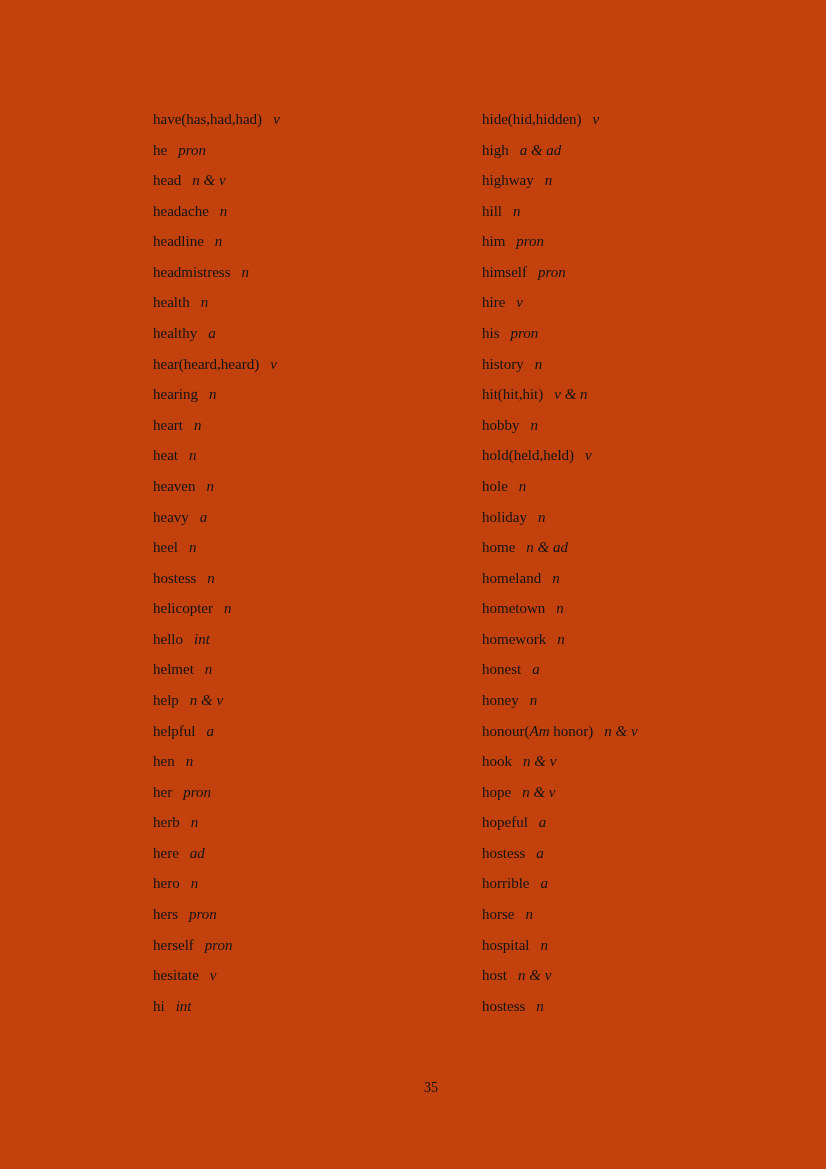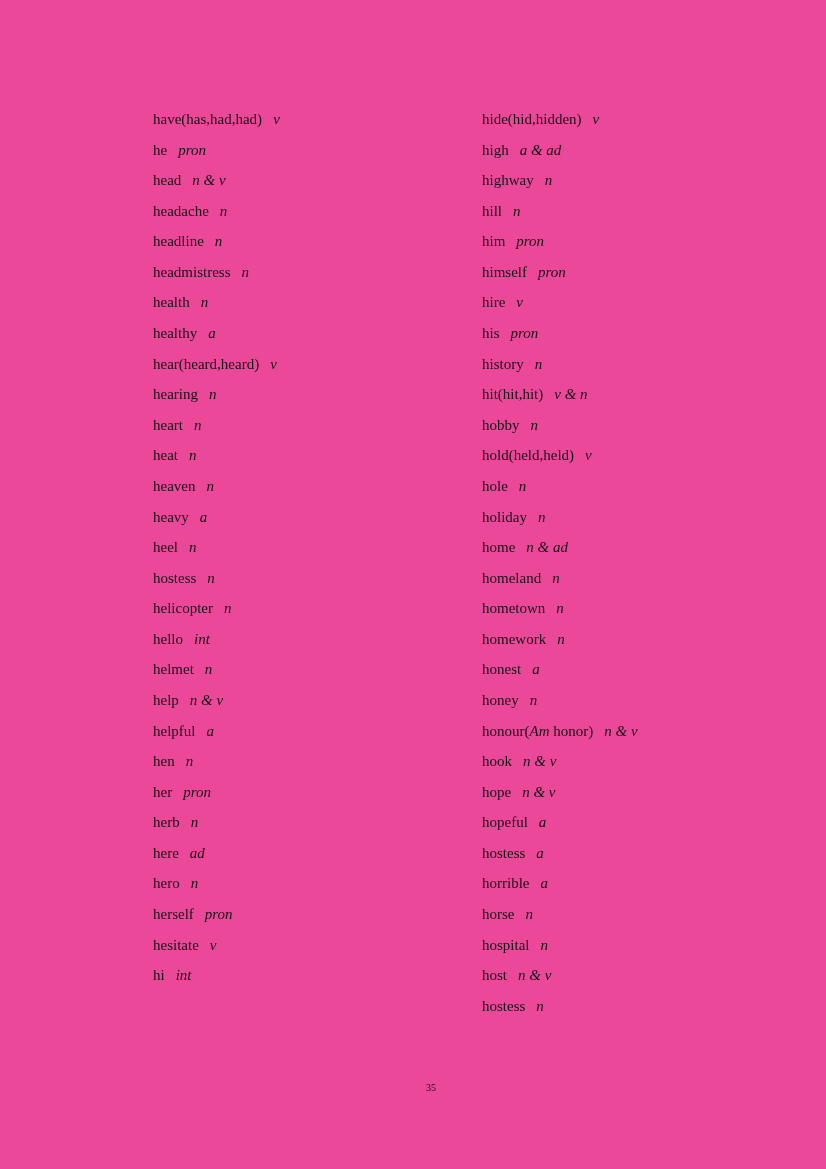--- a/index.html
+++ b/index.html
@@ -4,21 +4,21 @@
 <style>
   html, body {
     margin: 0;
     padding: 0;
     background: #ffffff;
   }
   .page {
     position: relative;
     width: 826px;
     height: 1169px;
-    background: #ec4899;
+    background: #c2410c;
     font-family: "Liberation Serif", "DejaVu Serif", serif;
     color: #141414;
     overflow: hidden;
   }
   .col {
     position: absolute;
     top: 104px;
   }
   .col-left  { left: 153px; width: 300px; }
   .col-right { left: 482px; width: 320px; }
@@ -32,21 +32,21 @@
   .wi { font-style: italic; margin-top: 12px; }
   .pos {
     font-style: italic;
     margin-left: 11px;
   }
   .page-number {
     position: absolute;
     top: 1080px;
     left: 431px;
     transform: translateX(-50%);
-    font-size: 10px;
+    font-size: 14px;
     line-height: 16px;
   }
 </style>
 </head>
 <body>
 
 <div class="page">
   <div class="col col-left" id="col-left">
       <div class="entry"><span class="w">have(has,had,had)</span><span class="pos">v</span></div>
       <div class="entry"><span class="w">he</span><span class="pos">pron</span></div>
@@ -67,20 +67,21 @@
       <div class="entry"><span class="w">helicopter</span><span class="pos">n</span></div>
       <div class="entry"><span class="w">hello</span><span class="pos">int</span></div>
       <div class="entry"><span class="w">helmet</span><span class="pos">n</span></div>
       <div class="entry"><span class="w">help</span><span class="pos">n &amp; v</span></div>
       <div class="entry"><span class="w">helpful</span><span class="pos">a</span></div>
       <div class="entry"><span class="w">hen</span><span class="pos">n</span></div>
       <div class="entry"><span class="w">her</span><span class="pos">pron</span></div>
       <div class="entry"><span class="w">herb</span><span class="pos">n</span></div>
       <div class="entry"><span class="w">here</span><span class="pos">ad</span></div>
       <div class="entry"><span class="w">hero</span><span class="pos">n</span></div>
+      <div class="entry"><span class="w">hers</span><span class="pos">pron</span></div>
       <div class="entry"><span class="w">herself</span><span class="pos">pron</span></div>
       <div class="entry"><span class="w">hesitate</span><span class="pos">v</span></div>
       <div class="entry"><span class="w">hi</span><span class="pos">int</span></div>
     </div>
   <div class="col col-right" id="col-right">
       <div class="entry"><span class="w">hide(hid,hidden)</span><span class="pos">v</span></div>
       <div class="entry"><span class="w">high</span><span class="pos">a &amp; ad</span></div>
       <div class="entry"><span class="w">highway</span><span class="pos">n</span></div>
       <div class="entry"><span class="w">hill</span><span class="pos">n</span></div>
       <div class="entry"><span class="w">him</span><span class="pos">pron</span></div>

